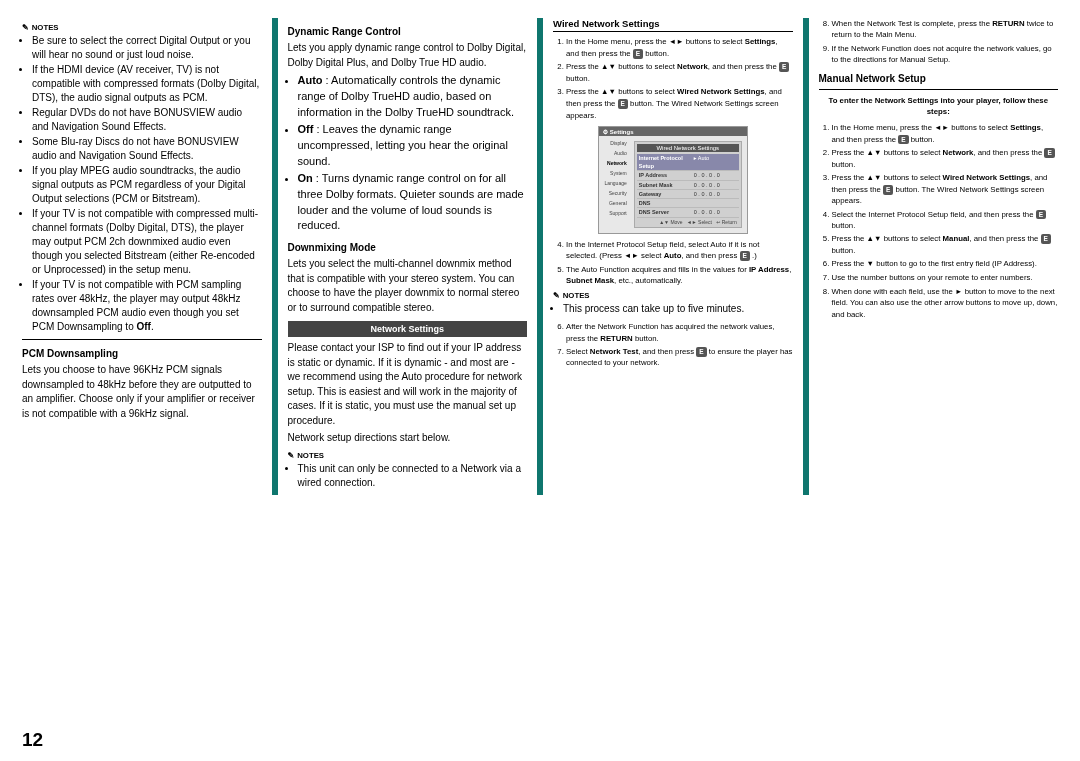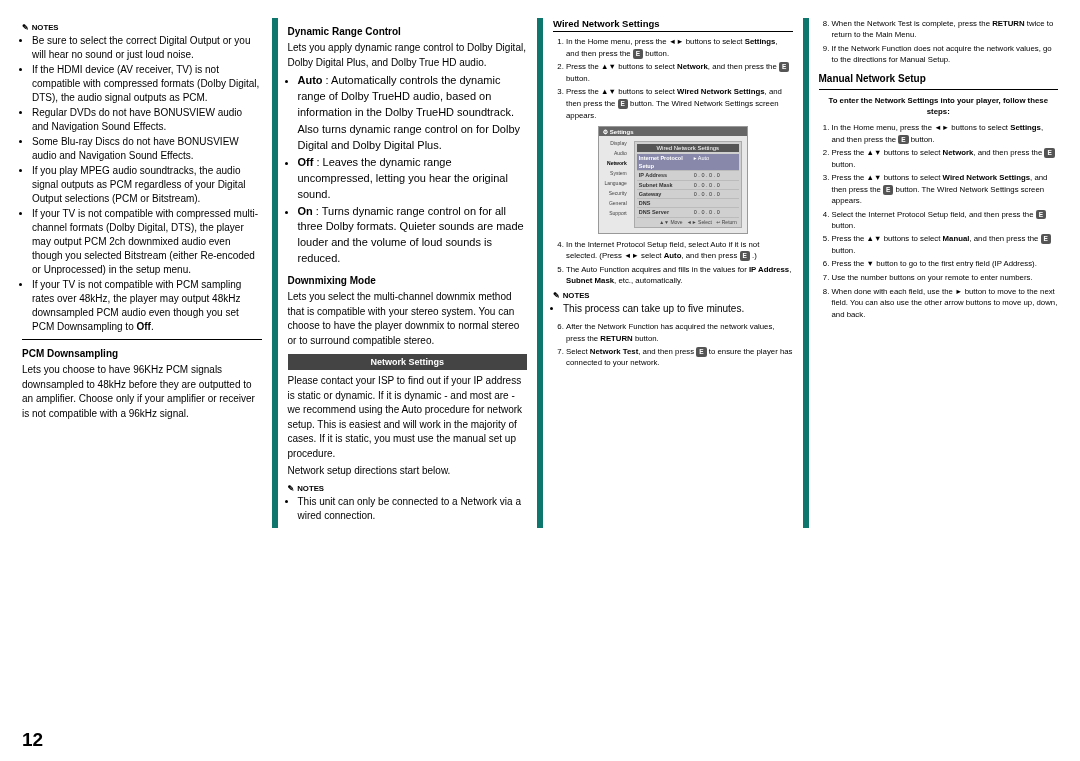--- a/index.html
+++ b/index.html
@@ -222,21 +222,20 @@
       <hr class="divider-line">
       <h2>PCM Downsampling</h2>
       <p>Lets you choose to have 96KHz PCM signals downsampled to 48kHz before they are outputted to an amplifier. Choose only if your amplifier or receiver is not compatible with a 96kHz signal.</p>
     </div>
 
     <div class="col">
       <h2>Dynamic Range Control</h2>
       <p>Lets you apply dynamic range control to Dolby Digital, Dolby Digital Plus, and Dolby True HD audio.</p>
       <ul>
         <li><b>Auto</b> : Automatically controls the dynamic range of Dolby TrueHD audio, based on information in the Dolby TrueHD soundtrack.</li>
-        <li style="list-style:none; padding-left:0;">Also turns dynamic range control on for Dolby Digital and Dolby Digital Plus.</li>
         <li><b>Off</b> : Leaves the dynamic range uncompressed, letting you hear the original sound.</li>
         <li><b>On</b> : Turns dynamic range control on for all three Dolby formats. Quieter sounds are made louder and the volume of loud sounds is reduced.</li>
       </ul>
       <h2>Downmixing Mode</h2>
       <p>Lets you select the multi-channel downmix method that is compatible with your stereo system. You can choose to have the player downmix to normal stereo or to surround compatible stereo.</p>
       <div class="section-title-bar">Network Settings</div>
       <p>Please contact your ISP to find out if your IP address is static or dynamic. If it is dynamic - and most are - we recommend using the Auto procedure for network setup. This is easiest and will work in the majority of cases. If it is static, you must use the manual set up procedure.</p>
       <p>Network setup directions start below.</p>
       <div class="notes-section">
         <div class="notes-title">NOTES</div>

